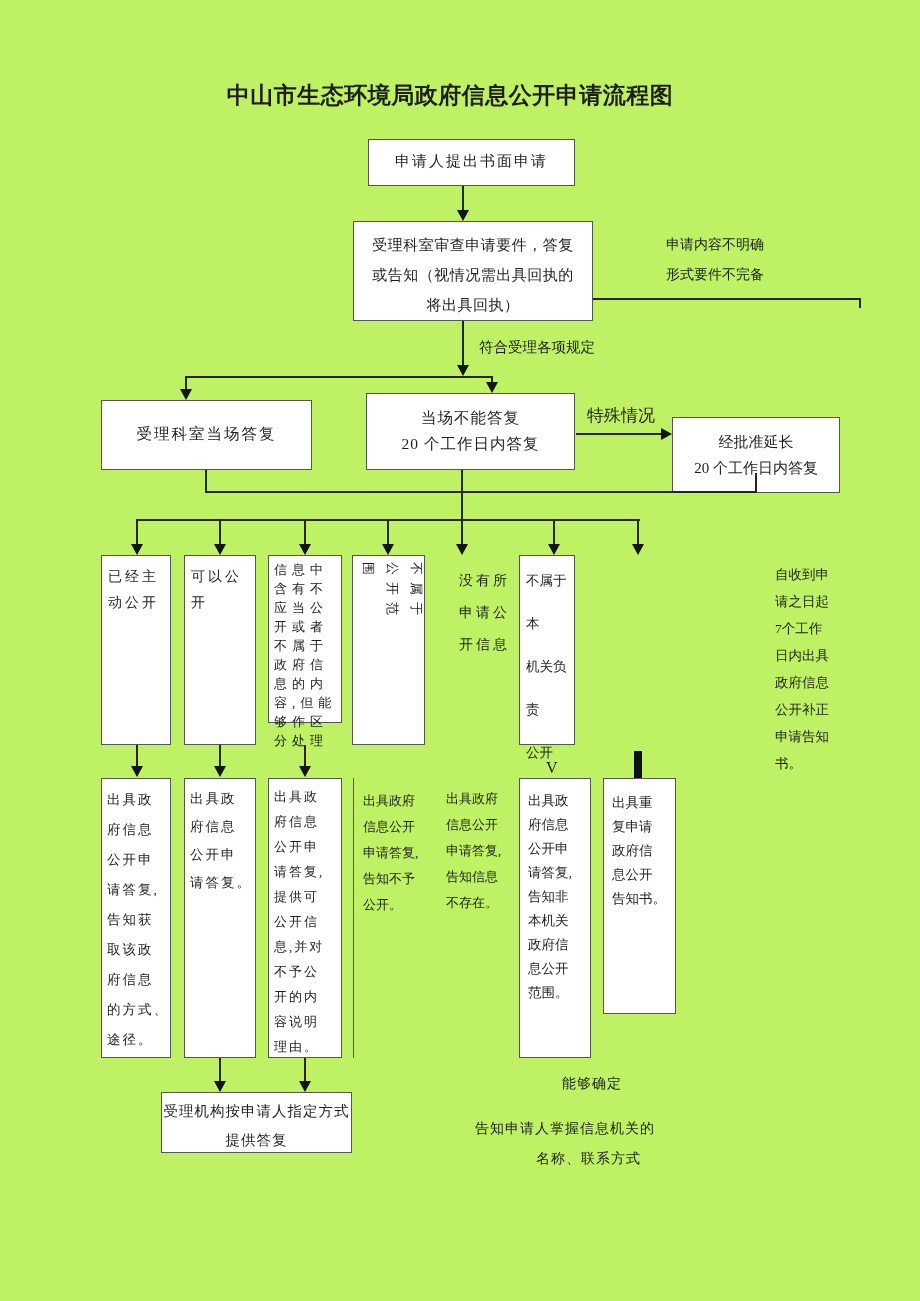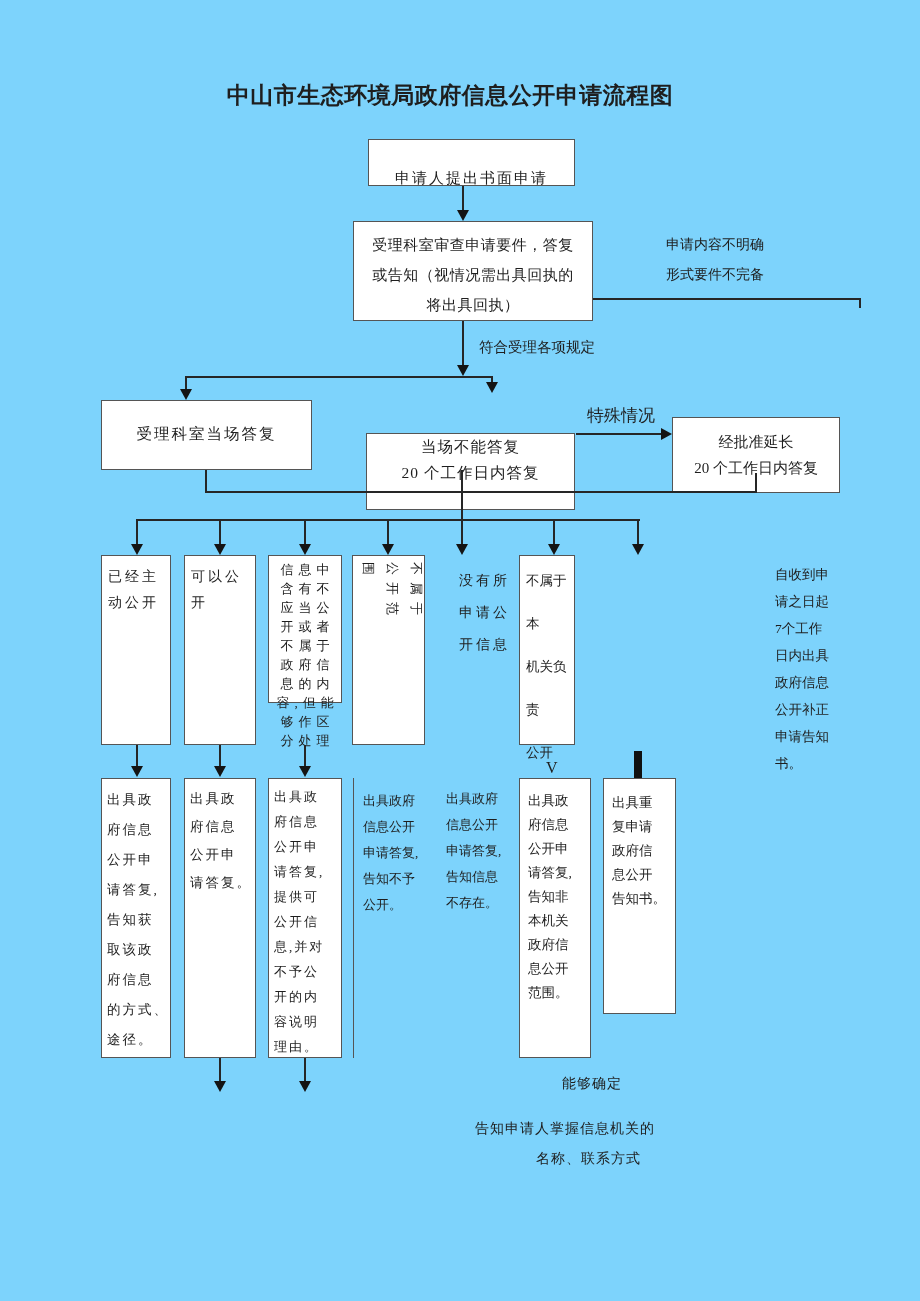--- a/index.html
+++ b/index.html
@@ -1,16 +1,16 @@
 <!DOCTYPE html>
 <html><head>
 <meta charset="utf-8">
 <style>
   html,body{margin:0;padding:0;background:#fff;}
-  #page{position:relative;width:920px;height:1301px;background:#7dd3fc;overflow:hidden;
+  #page{position:relative;width:920px;height:1301px;background:#bef264;overflow:hidden;
         font-family:"Liberation Serif","DejaVu Serif",serif;color:#1e1e1e;}
   .box{position:absolute;border:1px solid #555;box-sizing:border-box;background:#fff;
        white-space:pre-line;}
   .txt{position:absolute;white-space:pre-line;}
   .hline,.vline{position:absolute;background:#262626;}
   .hline{height:2px;}
   .vline{width:2px;}
   .arr-down{position:absolute;width:0;height:0;border-left:6px solid transparent;
             border-right:6px solid transparent;border-top:11px solid #141414;}
   .arr-right{position:absolute;width:0;height:0;border-top:6px solid transparent;
@@ -20,21 +20,21 @@
             white-space:pre-line;}
   .thickbar{position:absolute;background:#101010;}
 </style>
 </head>
 <body>
 
 <div id="page">
 
   <div class="txt ctr" style="left:224px;top:80px;width:452px;font-family:'Liberation Sans','DejaVu Sans',sans-serif;font-weight:bold;font-size:23px;letter-spacing:0.5px;">中山市生态环境局政府信息公开申请流程图</div>
 
-  <div class="box ctr" style="left:368px;top:139px;width:207px;height:47px;font-size:15px;letter-spacing:2px;padding-top:29px;">申请人提出书面申请</div>
+  <div class="box ctr" style="left:368px;top:139px;width:207px;height:47px;font-size:15px;letter-spacing:2px;padding-top:12px;">申请人提出书面申请</div>
 
   <div class="vline" style="left:462px;top:186px;height:26px;"></div>
   <div class="arr-down" style="left:457px;top:210px;"></div>
 
   <div class="box ctr" style="left:353px;top:221px;width:240px;height:100px;font-size:15px;line-height:30px;padding-top:8px;letter-spacing:0.5px;">受理科室审查申请要件，答复
 或告知（视情况需出具回执的
 将出具回执）</div>
 
   <div class="hline" style="left:593px;top:298px;width:268px;"></div>
   <div class="vline" style="left:859px;top:298px;height:10px;"></div>
@@ -46,21 +46,21 @@
   <div class="arr-down" style="left:457px;top:365px;"></div>
   <div class="txt" style="left:479px;top:338px;width:140px;font-size:14.5px;">符合受理各项规定</div>
 
   <div class="hline" style="left:185px;top:376px;width:308px;"></div>
   <div class="vline" style="left:185px;top:376px;height:14px;"></div>
   <div class="arr-down" style="left:180px;top:389px;"></div>
   <div class="vline" style="left:491px;top:376px;height:8px;"></div>
   <div class="arr-down" style="left:486px;top:382px;"></div>
 
   <div class="box ctr" style="left:101px;top:400px;width:211px;height:70px;font-size:15.5px;letter-spacing:2px;padding-top:23px;">受理科室当场答复</div>
-  <div class="box ctr" style="left:366px;top:393px;width:209px;height:77px;font-size:15.5px;line-height:26px;padding-top:0;letter-spacing:1px;margin-top:40px;">当场不能答复
+  <div class="box ctr" style="left:366px;top:393px;width:209px;height:77px;font-size:15.5px;line-height:26px;padding-top:11px;letter-spacing:1px;">当场不能答复
 20 个工作日内答复</div>
   <div class="txt" style="left:587px;top:404px;width:80px;font-size:17px;">特殊情况</div>
   <div class="hline" style="left:576px;top:433px;width:86px;"></div>
   <div class="arr-right" style="left:661px;top:428px;"></div>
   <div class="box ctr" style="left:672px;top:397px;width:168px;height:76px;font-size:15px;line-height:26px;padding-top:11px;margin-top:20px;">经批准延长
 20 个工作日内答复</div>
 
   <div class="vline" style="left:205px;top:470px;height:23px;"></div>
   <div class="vline" style="left:755px;top:473px;height:20px;"></div>
   <div class="hline" style="left:205px;top:491px;width:552px;"></div>
@@ -79,21 +79,21 @@
   <div class="arr-down" style="left:456px;top:544px;"></div>
   <div class="vline" style="left:553px;top:519px;height:26px;"></div>
   <div class="arr-down" style="left:548px;top:544px;"></div>
   <div class="vline" style="left:637px;top:519px;height:26px;"></div>
   <div class="arr-down" style="left:632px;top:544px;"></div>
 
   <div class="box" style="left:101px;top:555px;width:70px;height:190px;font-size:14px;line-height:26px;padding:8px 0 0 6px;letter-spacing:3px;">已经主
 动公开</div>
   <div class="box" style="left:184px;top:555px;width:72px;height:190px;font-size:14px;line-height:26px;padding:8px 0 0 6px;letter-spacing:3px;">可以公
 开</div>
-  <div class="box" style="left:268px;top:555px;width:74px;height:148px;font-size:13px;line-height:19px;padding:4px 0 0 5px;letter-spacing:5px;text-align:center;">信息中
+  <div class="box" style="left:268px;top:555px;width:74px;height:168px;font-size:13px;line-height:19px;padding:4px 0 0 5px;letter-spacing:5px;">信息中
 含有不
 应当公
 开或者
 不属于
 政府信
 息的内
 容,但能
 够作区
 分处理</div>
   <div class="box" style="left:352px;top:555px;width:73px;height:190px;">
@@ -174,18 +174,20 @@
 复申请
 政府信
 息公开
 告知书。</div>
 
   <div class="vline" style="left:219px;top:1058px;height:24px;"></div>
   <div class="arr-down" style="left:214px;top:1081px;"></div>
   <div class="vline" style="left:304px;top:1058px;height:24px;"></div>
   <div class="arr-down" style="left:299px;top:1081px;"></div>
 
+  <div class="box ctr" style="left:161px;top:1092px;width:191px;height:61px;font-size:14.5px;line-height:29px;padding-top:4px;letter-spacing:1px;">受理机构按申请人指定方式
+提供答复</div>
 
   <div class="txt" style="left:562px;top:1075px;width:100px;font-size:14px;letter-spacing:1px;">能够确定</div>
   <div class="txt" style="left:475px;top:1120px;width:190px;font-size:14px;letter-spacing:1px;">告知申请人掌握信息机关的</div>
   <div class="txt" style="left:536px;top:1150px;width:130px;font-size:14px;letter-spacing:1px;">名称、联系方式</div>
 
 </div>
 
 </body></html>

